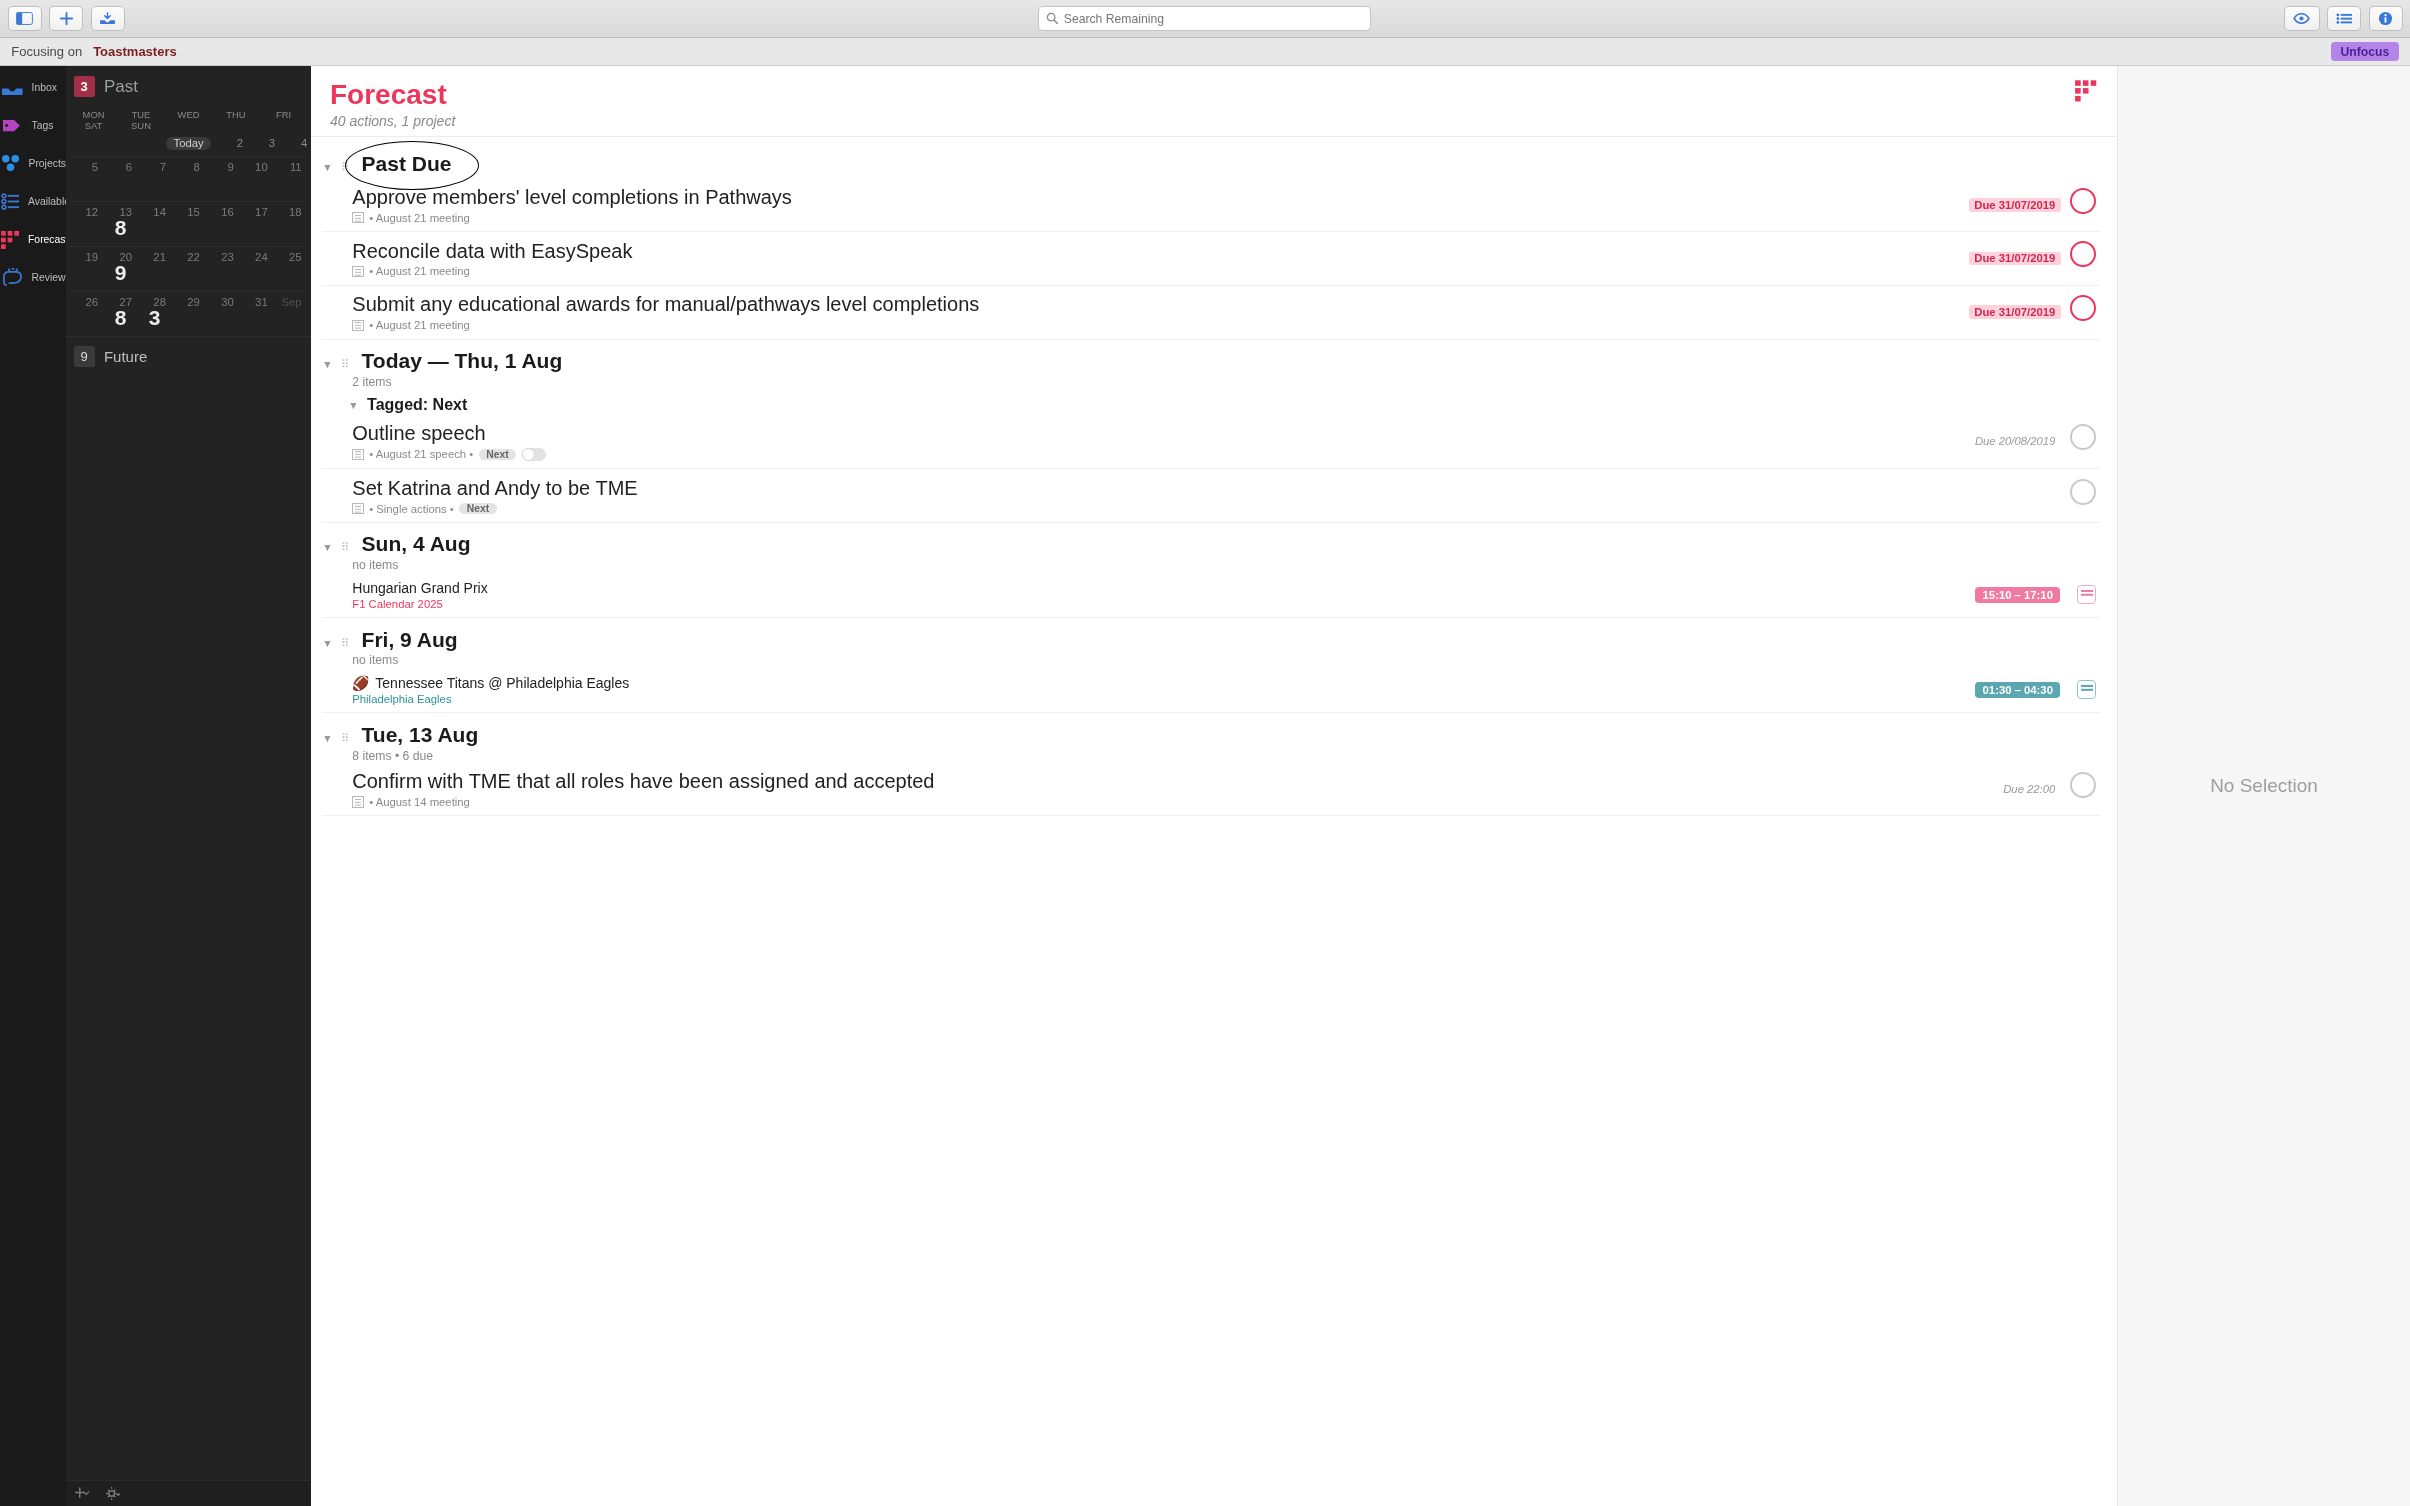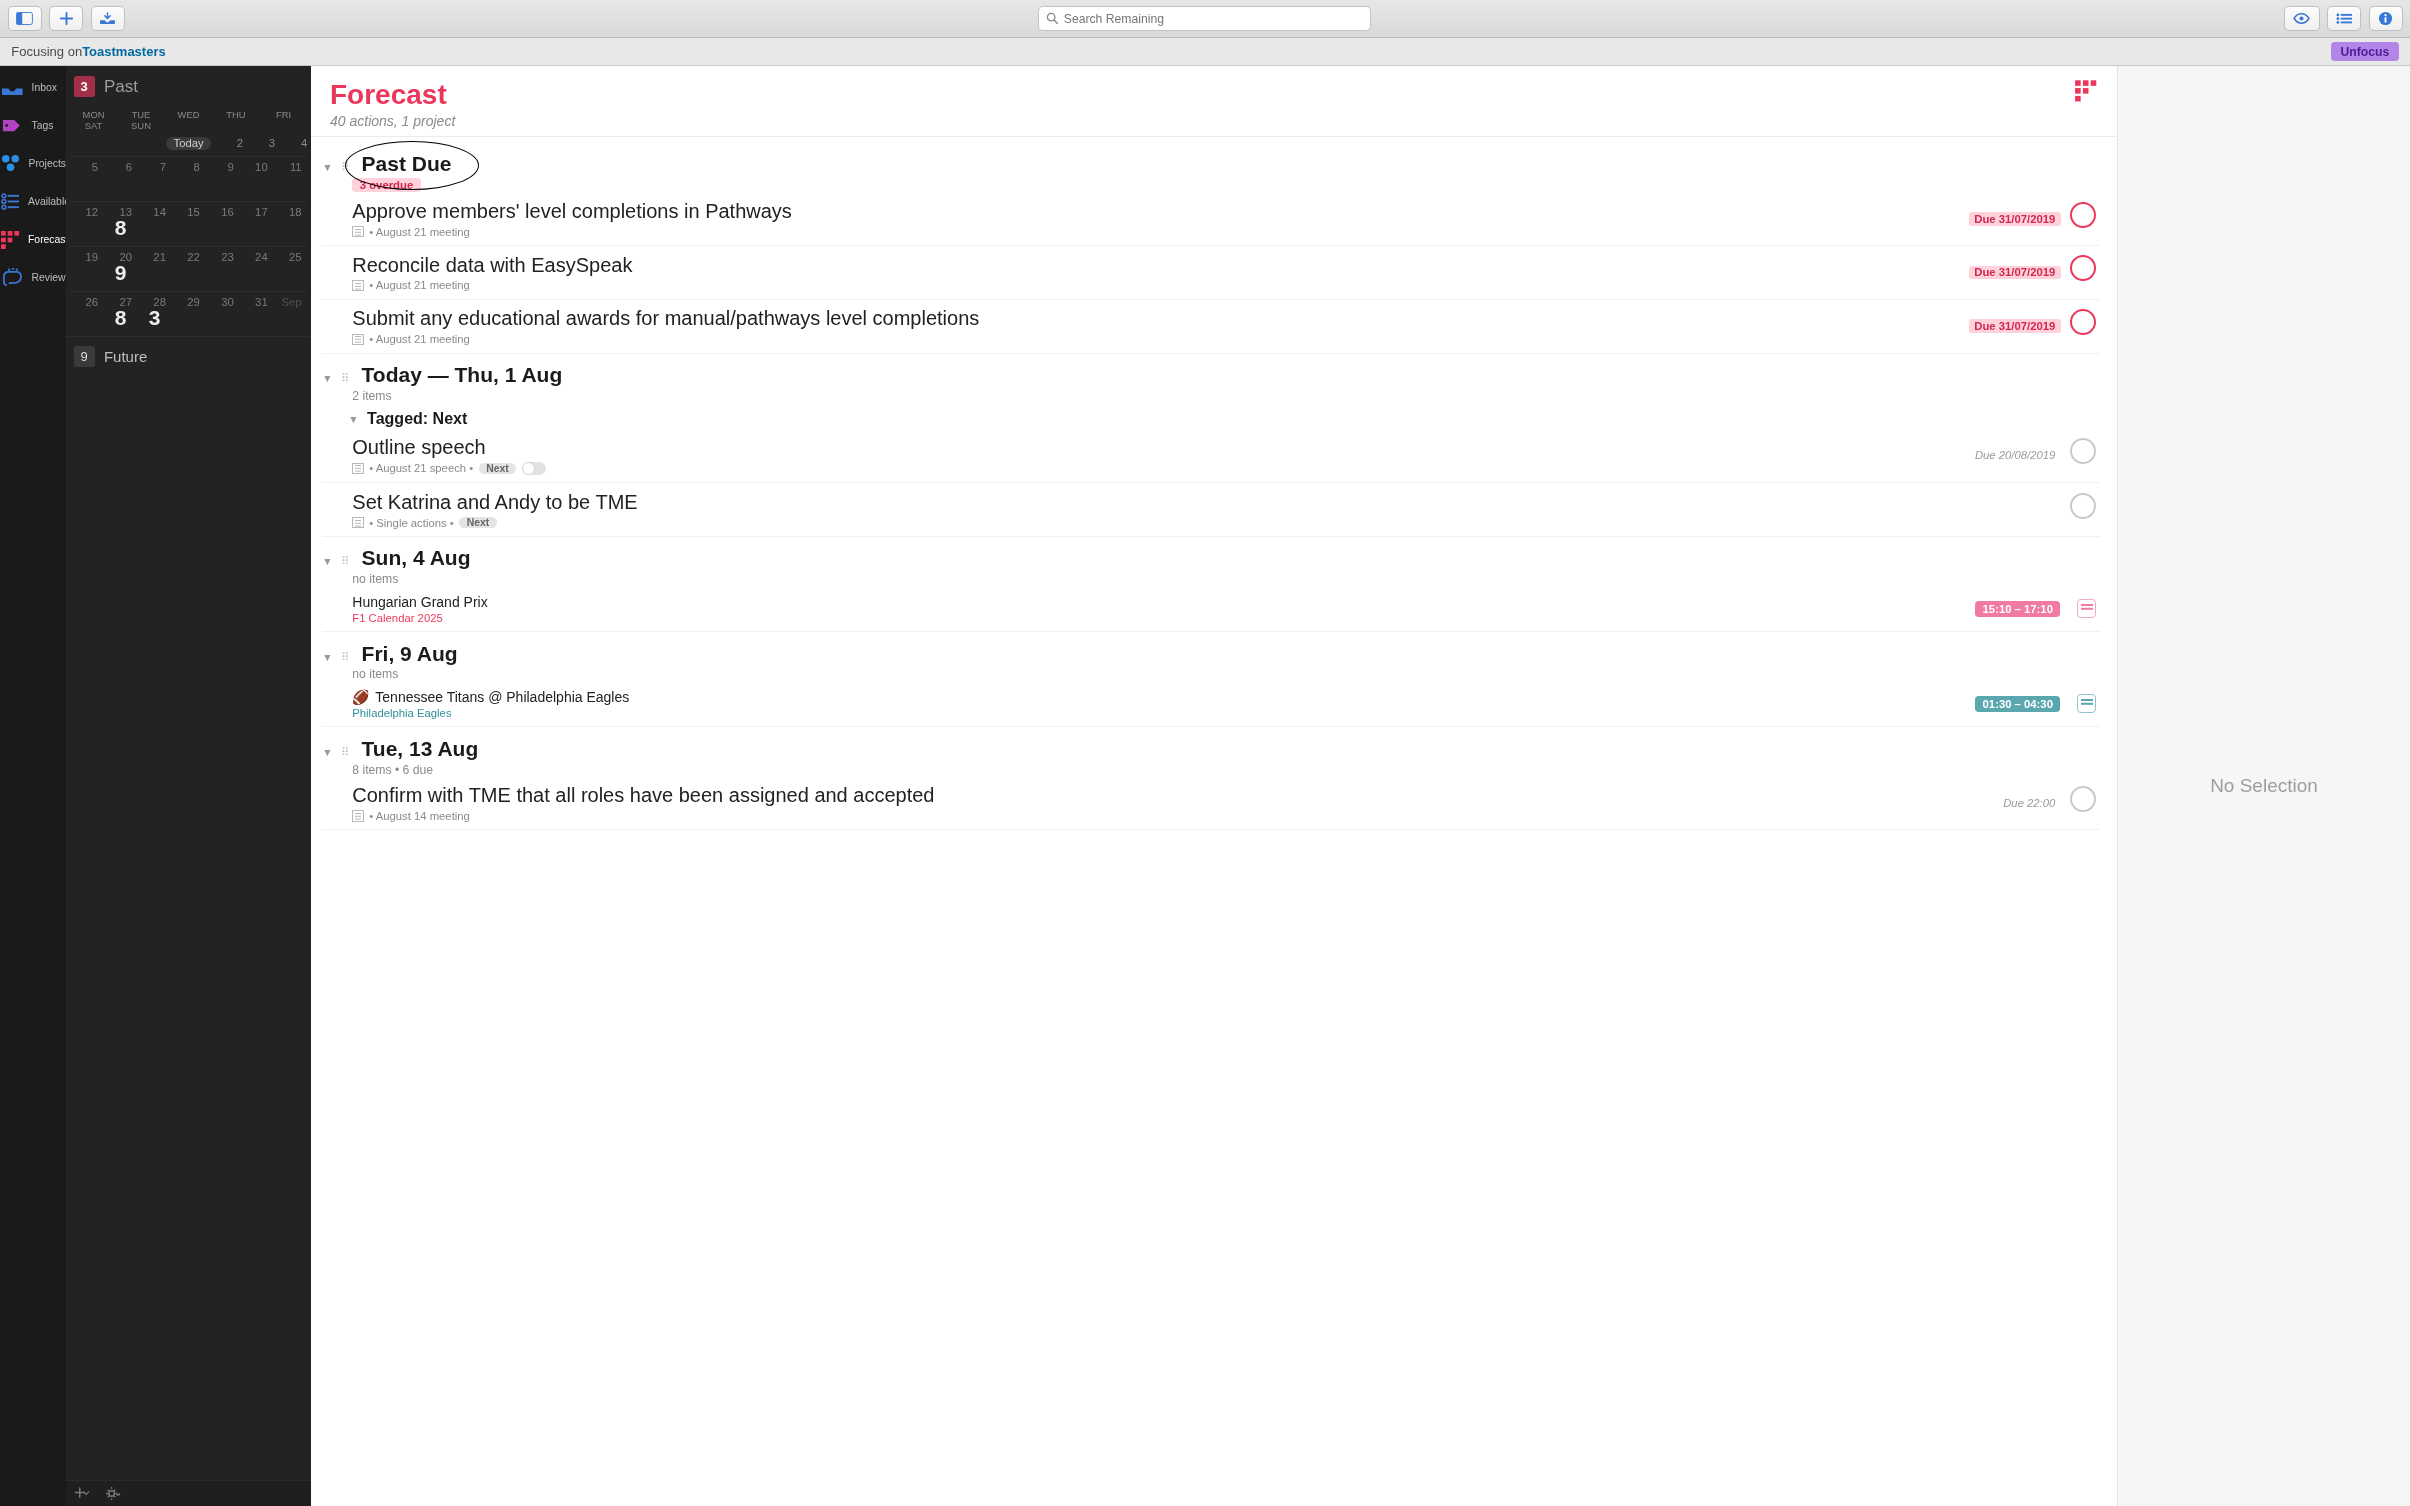--- a/index.html
+++ b/index.html
@@ -10,21 +10,21 @@
 .toolbar { height: 38px; background: linear-gradient(#e7e7e7,#d9d9d9); border-bottom: 0.9px solid #bdbdbd; display: flex; align-items: center; padding: 0 7.5px; gap: 7.5px; }
 .tbtn { height: 24.5px; min-width: 34px; padding: 0 7.5px; border: 0.9px solid #bfbfbf; border-radius: 4.7px; background: linear-gradient(#fdfdfd,#efefef); display: inline-flex; align-items: center; justify-content: center; color: #3a78d6; cursor: pointer; }
 .tbtn svg { display: block; }
 .toolbar .spacer { flex: 1; }
 .search { width: 333px; height: 24.5px; border: 0.9px solid #c3c3c3; border-radius: 4.7px; background: #fff; display: flex; align-items: center; padding: 0 7.5px; color: #8a8a8a; gap: 5.6px; }
 .search input { border: none; outline: none; flex: 1; font-size: 12.2px; color: #444; }
 .toolbar-right { display: flex; gap: 7.5px; }
 
 
 .focusbar { height: 28px; background: #e8e8e8; border-bottom: 0.9px solid #c9c9c9; display: flex; align-items: center; padding: 0 11.3px; font-size: 13px; color: #4a4a4a; }
-.focusbar strong { font-weight: 700; color: #0369a1; margin-left: 0; }
+.focusbar strong { font-weight: 700; color: #7f1d1d; margin-left: 11px; }
 .unfocus { margin-left: auto; background: #b385e8; color: #4c1d95; border: none; border-radius: 3.8px; padding: 2.8px 9.4px; font-size: 12.2px; font-weight: 600; cursor: pointer; }
 
 
 .main { flex: 1; display: flex; min-height: 0; }
 
 .sidebar { width: 66px; background: #1a1a1a; display: flex; flex-direction: column; align-items: stretch; color: #bdbdbd; font-size: 10.4px; }
 .sbitem { display: flex; flex-direction: row; align-items: center; gap: 7px; padding: 11.3px 0 5.6px; cursor: pointer; }
 .sbitem.active { color: #ec375c; }
 .sbitem.active .sblabel { color: #fff; }
 .sblabel { font-size: 10.4px; }
@@ -394,21 +394,20 @@
               <rect x="1" y="15" width="5" height="5" fill="#ec375c"></rect>
             </svg></span>
       </div>
       <div class="scroll" id="sections">
           <div class="section">
             <div class="sechead circle-annotation">
               <span class="caret">▼</span>
               <span class="drag">⠿</span>
               <h2>Past Due</h2>
             </div>
-            <div class="secmeta"><span class="overdue-pill">3 overdue</span></div>
             <div class="item">
               <div class="body">
                 <div class="title">Approve members' level completions in Pathways</div>
                 <div class="meta">
                   <span class="noteicon"></span>
                   <span> • August 21 meeting</span>
                 </div>
               </div>
               <span class="due ">Due 31/07/2019</span>
               <span class="circlebtn "></span>

